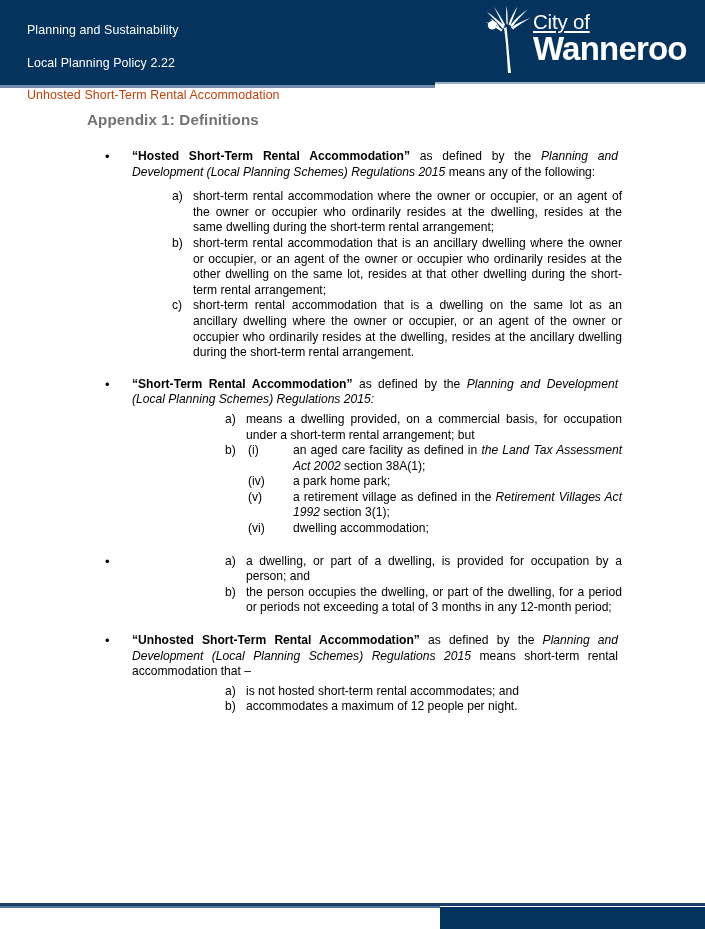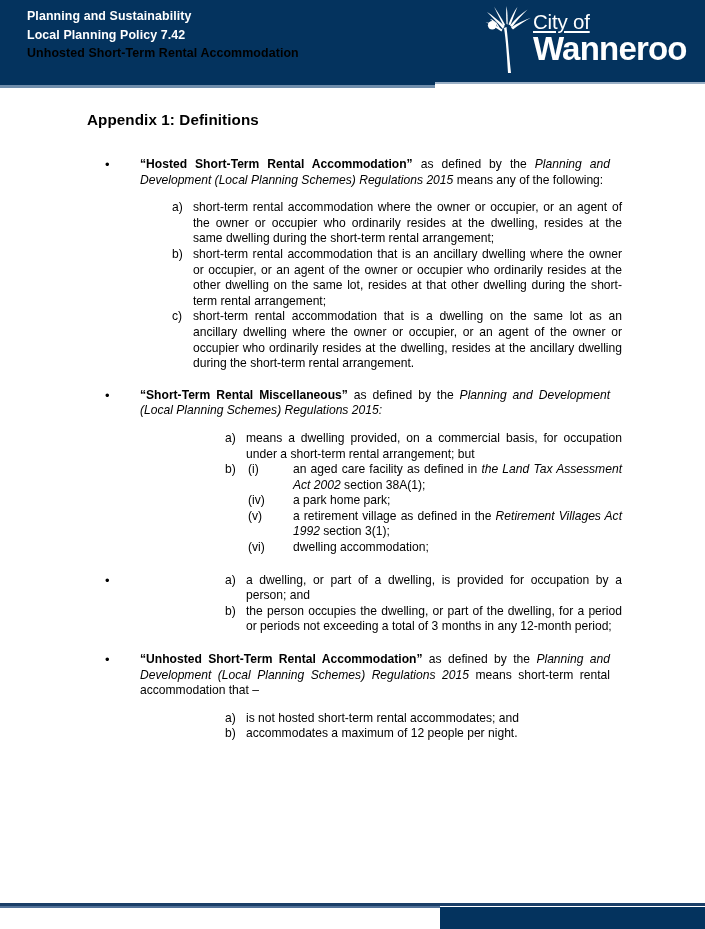--- a/index.html
+++ b/index.html
@@ -52,26 +52,27 @@
     background: #9bb0c6;
   }
   .hdr-titles {
     position: absolute;
     top: 7px;
     left: 27px;
     line-height: 18.5px;
   }
   .hdr-line {
     font-size: 12.4px;
-    font-weight: bold;
+    font-weight: normal;
     letter-spacing: 0.1px;
     white-space: nowrap;
+    margin-top: 14px;
   }
   .hdr-line-1, .hdr-line-2 { color: #ffffff; }
-  .hdr-line-3 { color: #000000; }
+  .hdr-line-3 { color: #c2410c; }
 
   
   .logo-wrap {
     position: absolute;
     top: 6px;
     left: 484px;
     width: 215px;
     height: 70px;
   }
   .logo-mark {
@@ -107,21 +108,21 @@
     top: 85px;
     left: 0;
     width: 705px;
   }
   #appendix-title {
     position: absolute;
     top: 26px;
     left: 87px;
     font-size: 15.2px;
     font-weight: bold;
-    color: #000000;
+    color: #737373;
     letter-spacing: 0.1px;
   }
 
   .content {
     position: absolute;
     top: 60px;
     left: 0;
     width: 705px;
   }
 
@@ -141,21 +142,21 @@
     position: absolute;
     left: 105px;
     top: 0;
     font-size: 13px;
     line-height: 15.6px;
   }
   .para {
     font-size: 12.1px;
     line-height: 15.6px;
     text-align: justify;
-    margin: 12px;
+    margin: 4px;
     hyphens: none;
   }
   .para b { font-weight: bold; }
   .para i { font-style: italic; }
   .li {
     position: relative;
     font-size: 12.1px;
     line-height: 15.6px;
     text-align: justify;
   }
@@ -229,21 +230,21 @@
 <body>
 
 <div id="doc-header">
   <div class="hdr-block-main"></div>
   <div class="hdr-block-right"></div>
   <div class="hdr-rule-left"></div>
   <div class="hdr-rule-right"></div>
 
   <div class="hdr-titles">
     <div class="hdr-line hdr-line-1">Planning and Sustainability</div>
-    <div class="hdr-line hdr-line-2">Local Planning Policy 7.42</div>
+    <div class="hdr-line hdr-line-2">Local Planning Policy 2.22</div>
     <div class="hdr-line hdr-line-3">Unhosted Short-Term Rental Accommodation</div>
   </div>
 
   <div class="logo-wrap">
     <svg class="logo-mark" viewBox="0 0 56 68" aria-hidden="true">
       <g fill="#ffffff">
         <path d="M20 22 C22 34 23 50 24 67 L27 67 C25 49 24 33 22.5 21 Z"></path>
         <path d="M20.5 20 C14 14 8 9 3 6 C8 11 14 17 19 23 Z"></path>
         <path d="M21 18.5 C17 11 13 5 10 0.5 C13 7 16.5 14 19.8 20.5 Z"></path>
         <path d="M22.5 18 C22 11 22 5 22.5 0 C23.6 6 23.8 12 23.6 18.6 Z"></path>
@@ -277,21 +278,21 @@
       <div class="lvl-a" style="margin-top:9px">
         <div class="li"><span class="marker">a)</span><span>short-term rental accommodation where the owner or occupier, or an agent of the owner or occupier who ordinarily resides at the dwelling, resides at the same dwelling during the short-term rental arrangement;</span></div>
         <div class="li"><span class="marker">b)</span><span>short-term rental accommodation that is an ancillary dwelling where the owner or occupier, or an agent of the owner or occupier who ordinarily resides at the other dwelling on the same lot, resides at that other dwelling during the short-term rental arrangement;</span></div>
         <div class="li"><span class="marker">c)</span><span>short-term rental accommodation that is a dwelling on the same lot as an ancillary dwelling where the owner or occupier, or an agent of the owner or occupier who ordinarily resides at the dwelling, resides at the ancillary dwelling during the short-term rental arrangement.</span></div>
       </div>
     </div>
 
     <div class="bullet-group" style="margin-top:16px">
       <div class="bullet-row">
         <span class="bullet-dot">•</span>
-        <p class="para"><b>“Short-Term Rental Miscellaneous”</b><span> as defined by the </span><i>Planning and Development (Local Planning Schemes) Regulations 2015:</i><span></span></p>
+        <p class="para"><b>“Short-Term Rental Accommodation”</b><span> as defined by the </span><i>Planning and Development (Local Planning Schemes) Regulations 2015:</i><span></span></p>
       </div>
       <div class="lvl-b">
         <div class="li"><span class="marker">a)</span><span>means a dwelling provided, on a commercial basis, for occupation under a short-term rental arrangement; but</span></div>
         <div class="li tight"><span class="marker">b)</span></div>
       </div>
       <div class="lvl-r">
         <div class="li"><span class="marker">(i)</span><span>an aged care facility as defined in </span><i>the Land Tax Assessment Act 2002</i><span> section 38A(1);</span></div>
         <div class="li tight"><span class="marker">(iv)</span><span>a park home park;</span><i></i><span></span></div>
         <div class="li"><span class="marker">(v)</span><span>a retirement village as defined in the </span><i>Retirement Villages Act 1992</i><span> section 3(1);</span></div>
         <div class="li tight"><span class="marker">(vi)</span><span>dwelling accommodation;</span><i></i><span></span></div>

